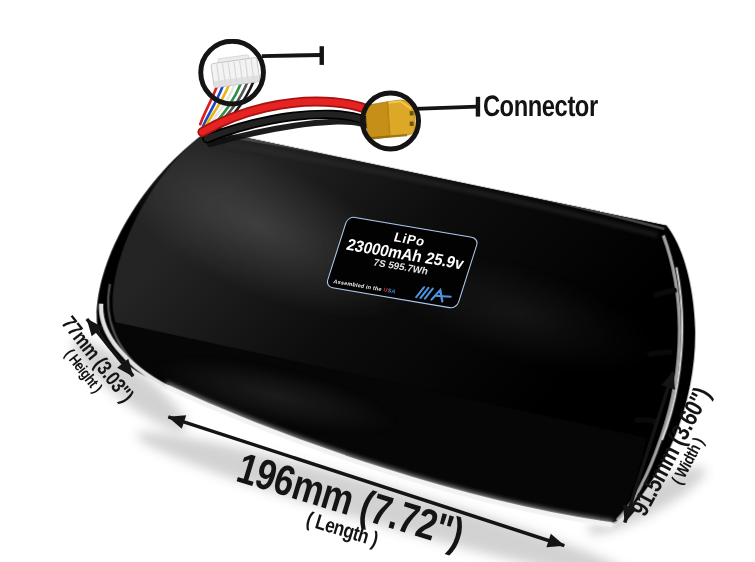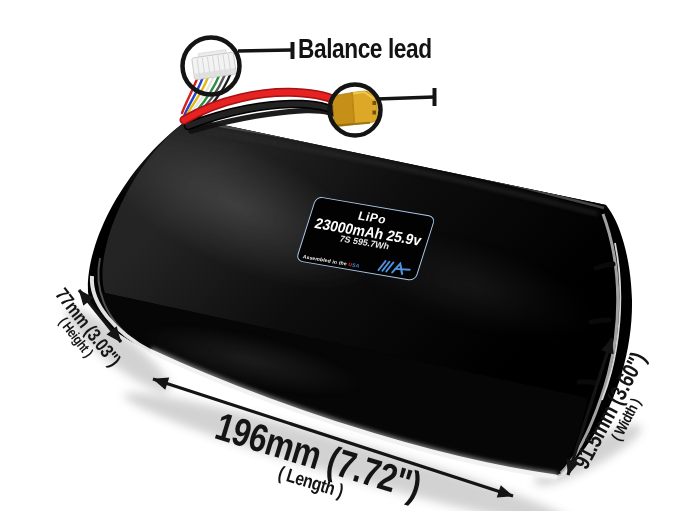--- a/index.html
+++ b/index.html
@@ -176,21 +176,21 @@
           <path d="M6,24 L14,4"></path>
             <path d="M14,24 L22,4"></path>
             <path d="M22,24 L30,4"></path>
           <path d="M34,24 L44,4 L54,24"></path>
             <path d="M38,16 L66,13"></path>
         </g>
       </svg>
     </div>
   </div>
 
-  <div class="callout callout-balance"><span class="cx">Balance lead</span></div>
+  <div class="callout callout-connector"><span class="cx">Connector</span></div>
 
   <div class="dim dim-length">
     <div class="val"><span>196mm (7.72")</span></div>
     <div class="sub"><span>( Length )</span></div>
   </div>
   <div class="dim dim-width">
     <div class="val"><span>91.5mm (3.60")</span></div>
     <div class="sub"><span>( Width )</span></div>
   </div>
   <div class="dim dim-height">

